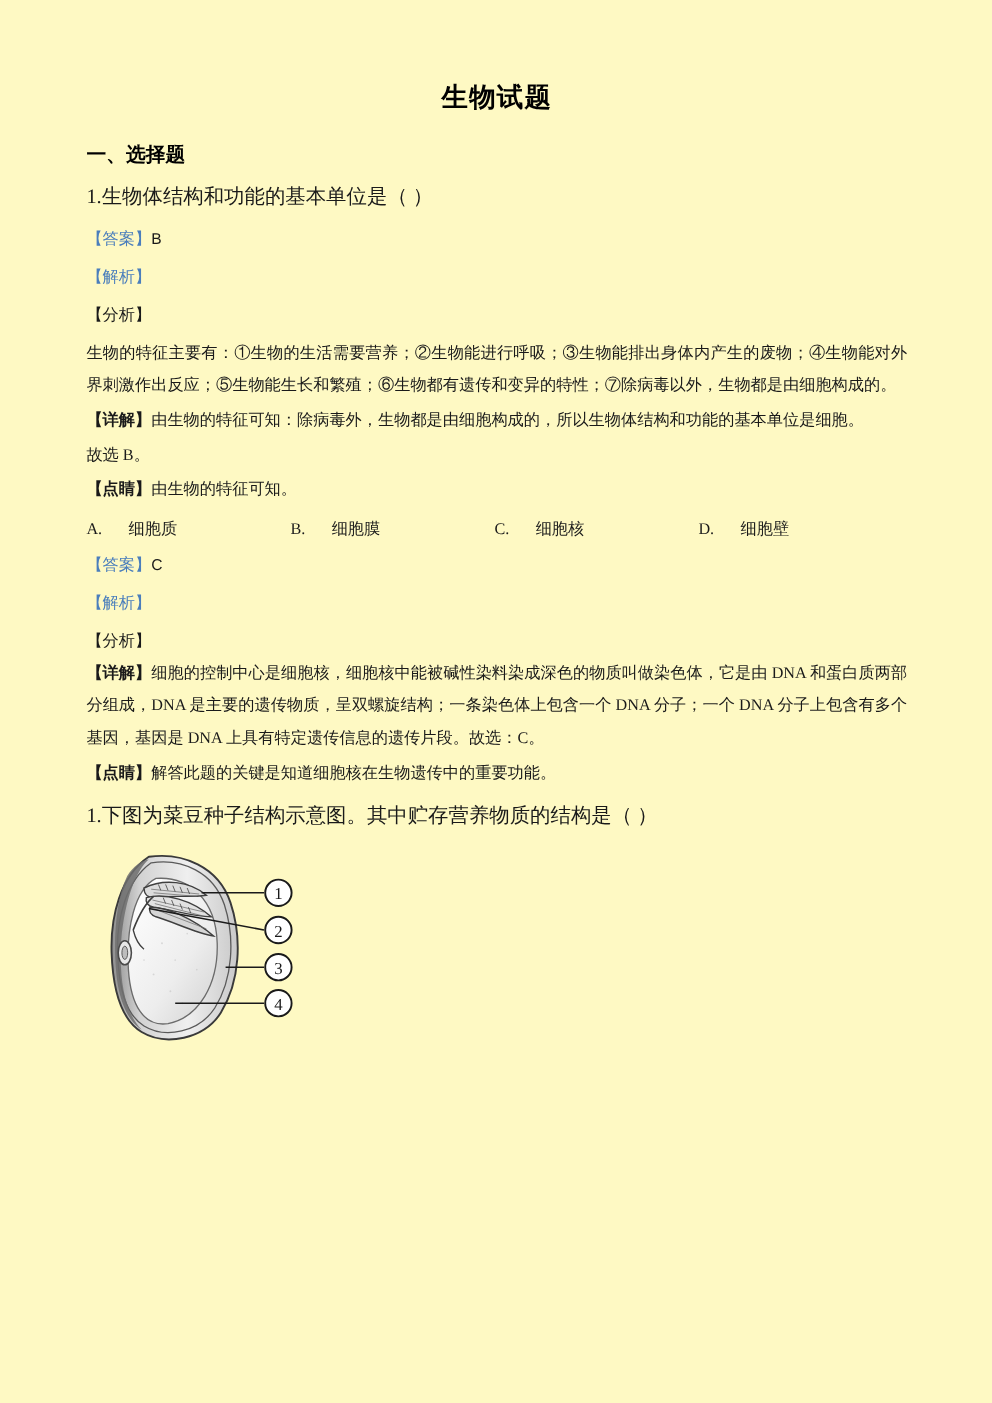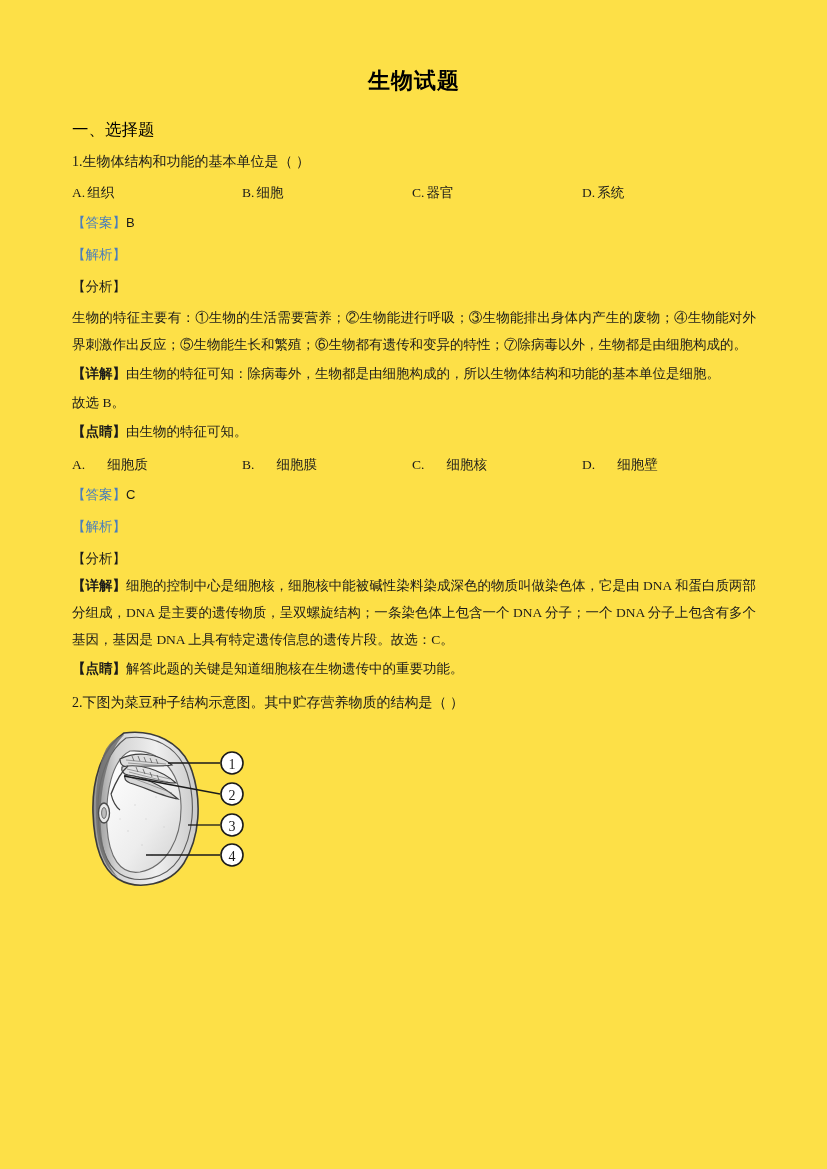--- a/index.html
+++ b/index.html
@@ -8,21 +8,21 @@
     background: #ffffff;
   }
   body {
     font-family: "Liberation Serif", "DejaVu Serif", serif;
     color: #000000;
   }
   .page {
     position: relative;
     width: 827px;
     height: 1169px;
-    background: #fde047;
+    background: #fef9c3;
     overflow: hidden;
     box-sizing: border-box;
   }
   .content {
     position: absolute;
     left: 72px;
     top: 0;
     width: 684px;
   }
 
@@ -32,29 +32,29 @@
     font-weight: bold;
     letter-spacing: 1px;
     margin: 0;
     padding-top: 68px;
     line-height: 1.2;
     font-family: "Liberation Sans", "DejaVu Sans", sans-serif;
   }
 
   .section-heading {
     font-size: 16.5px;
-    font-weight: normal;
+    font-weight: bold;
     margin: 0;
     padding-top: 24px;
     line-height: 1.4;
     font-family: "Liberation Sans", "DejaVu Sans", sans-serif;
   }
 
   .q-stem {
-    font-size: 14px;
+    font-size: 17px;
     line-height: 1.55;
     margin: 0;
     padding-top: 10px;
     color: #1a1a1a;
   }
 
   .options {
     display: flex;
     font-size: 13.5px;
     padding-top: 11px;
@@ -120,26 +120,20 @@
 
 <div class="page">
   <div class="content">
 
     <h1 class="doc-title">生物试题</h1>
 
     <h2 class="section-heading">一、选择题</h2>
 
     <p class="q-stem">1.生物体结构和功能的基本单位是（    ）</p>
 
-    <div class="options">
-      <div class="opt"><span class="opt-label">A.</span><span class="opt-text">组织</span></div>
-      <div class="opt"><span class="opt-label">B.</span><span class="opt-text">细胞</span></div>
-      <div class="opt"><span class="opt-label">C.</span><span class="opt-text">器官</span></div>
-      <div class="opt"><span class="opt-label">D.</span><span class="opt-text">系统</span></div>
-    </div>
 
     <p class="tag-line"><span class="tag-blue">【答案】</span><span class="tag-ans-val">B</span></p>
 
     <p class="tag-line"><span class="tag-blue">【解析】</span></p>
 
     <p class="tag-line"><span class="tag-black">【分析】</span></p>
 
     <p class="para">生物的特征主要有：①生物的生活需要营养；②生物能进行呼吸；③生物能排出身体内产生的废物；④生物能对外界刺激作出反应；⑤生物能生长和繁殖；⑥生物都有遗传和变异的特性；⑦除病毒以外，生物都是由细胞构成的。</p>
 
     <p class="para para-tight"><span class="lbl">【详解】</span><span>由生物的特征可知：除病毒外，生物都是由细胞构成的，所以生物体结构和功能的基本单位是细胞。</span></p>
@@ -160,21 +154,21 @@
 
     <p class="tag-line"><span class="tag-blue">【解析】</span></p>
 
     <p class="tag-line"><span class="tag-black">【分析】</span></p>
 
 
     <p class="para para-tight"><span class="lbl">【详解】</span><span>细胞的控制中心是细胞核，细胞核中能被碱性染料染成深色的物质叫做染色体，它是由 DNA 和蛋白质两部分组成，DNA 是主要的遗传物质，呈双螺旋结构；一条染色体上包含一个 DNA 分子；一个 DNA 分子上包含有多个基因，基因是 DNA 上具有特定遗传信息的遗传片段。故选：C。</span></p>
 
     <p class="para para-tight"><span class="lbl">【点睛】</span><span>解答此题的关键是知道细胞核在生物遗传中的重要功能。</span></p>
 
-    <p class="q-stem">2.下图为菜豆种子结构示意图。其中贮存营养物质的结构是（     ）</p>
+    <p class="q-stem">1.下图为菜豆种子结构示意图。其中贮存营养物质的结构是（     ）</p>
 
     <div class="figure-wrap">
       <div class="seed-figure">
         <svg width="180" height="165" viewBox="0 0 180 165" xmlns="http://www.w3.org/2000/svg">
           <defs>
             <radialGradient id="seedBody" cx="45%" cy="42%" r="68%">
               <stop offset="0%" stop-color="#fbfbfb"></stop>
               <stop offset="55%" stop-color="#f0f0f0"></stop>
               <stop offset="100%" stop-color="#d8d8d8"></stop>
             </radialGradient>

